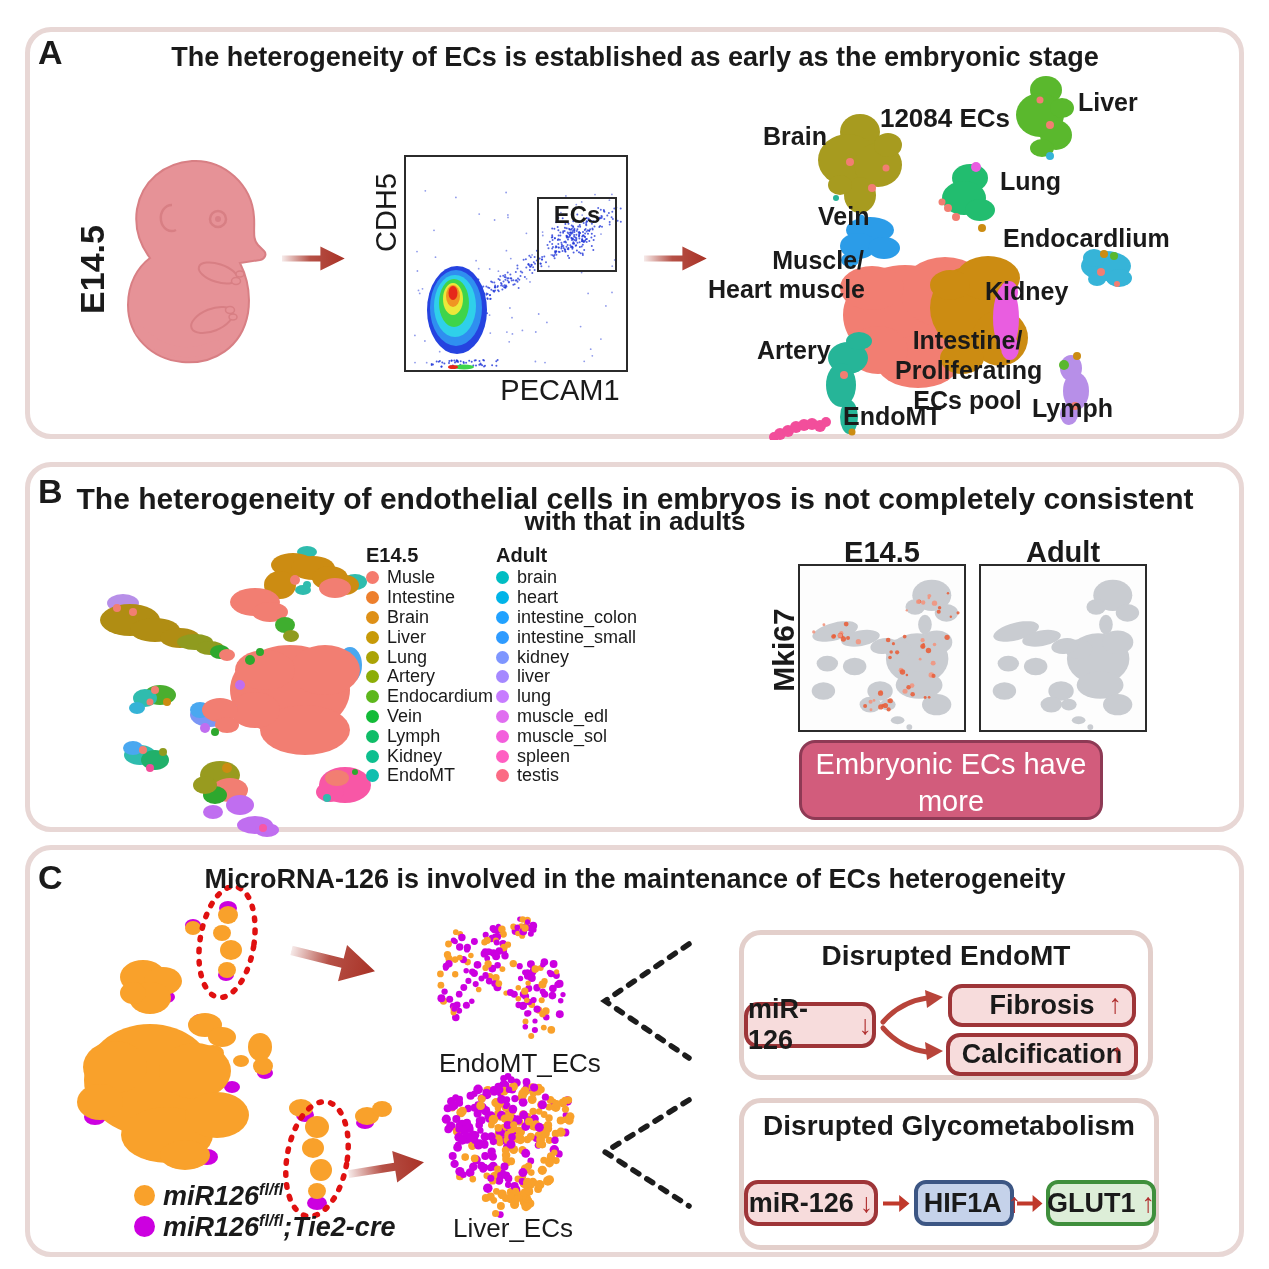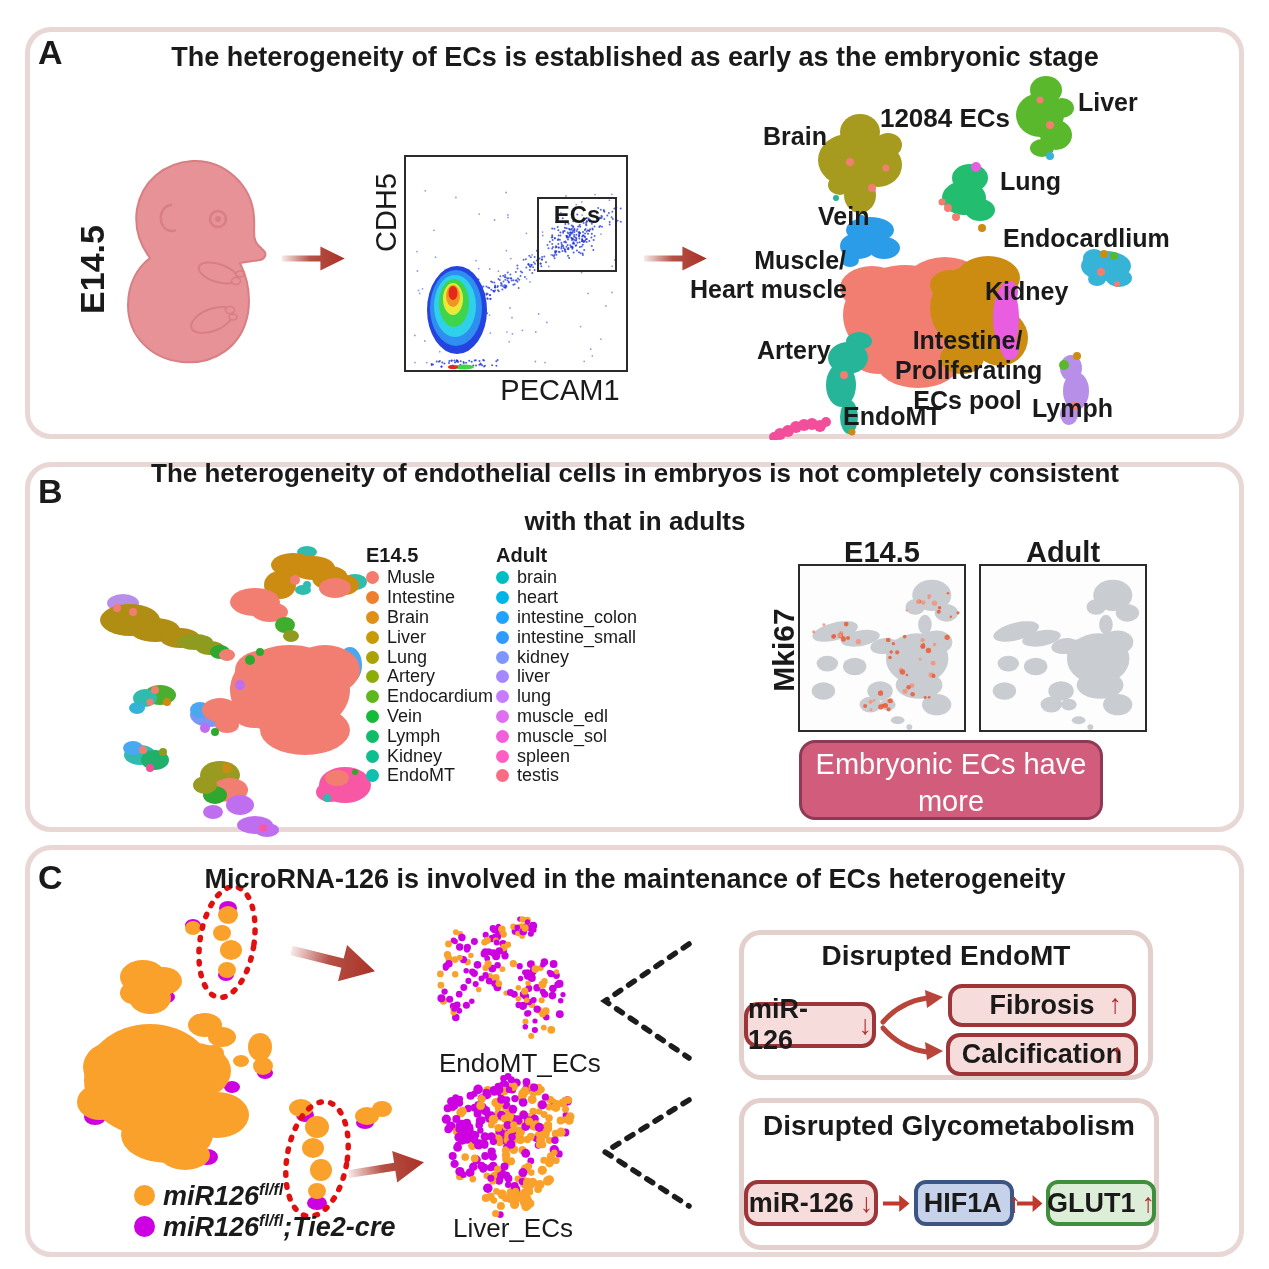--- a/index.html
+++ b/index.html
@@ -1116,36 +1116,36 @@
         <circle cx="106" cy="352" r="5"></circle>
     </g>
   </svg>
 
   <div class="clab" style="left:763px;top:122px;">Brain</div>
   <div class="clab" style="left:875px;top:103px;width:140px;text-align:center;font-size:26px;">12084 ECs</div>
   <div class="clab" style="left:1078px;top:88px;">Liver</div>
   <div class="clab" style="left:1000px;top:167px;">Lung</div>
   <div class="clab" style="left:818px;top:202px;">Vein</div>
   <div class="clab" style="left:1003px;top:224px;">Endocardlium</div>
-  <div class="clab" style="left:690px;top:246px;width:156px;text-align:right;line-height:29px;">
+  <div class="clab" style="left:708px;top:246px;width:156px;text-align:right;line-height:29px;">
     <div>Muscle/</div>
     <div>Heart muscle</div>
   </div>
   <div class="clab" style="left:985px;top:277px;">Kidney</div>
   <div class="clab" style="left:757px;top:336px;">Artery</div>
   <div class="clab" style="left:895px;top:325px;width:145px;text-align:center;line-height:30px;">
     <div>Intestine/</div>
     <div>Proliferating</div>
     <div>ECs pool</div>
   </div>
   <div class="clab" style="left:1032px;top:394px;">Lymph</div>
   <div class="clab" style="left:843px;top:402px;">EndoMT</div>
 
   <div class="panel-label" style="left:38px;top:472px;">B</div>
-  <div class="ptitle" style="left:70px;top:458px;width:1130px;font-size:26px;">The heterogeneity of endothelial cells in embryos is not completely consistent</div>
+  <div class="ptitle" style="left:70px;top:482px;width:1130px;font-size:30px;">The heterogeneity of endothelial cells in embryos is not completely consistent</div>
   <div class="ptitle" style="left:70px;top:506px;width:1130px;font-size:26px;">with that in adults</div>
 
   <svg class="abs z2" style="left:55px;top:540px;" width="322" height="300" viewBox="0 0 322 300">
     <g>
       <ellipse cx="252" cy="12" rx="10" ry="6" fill="#2fbcae"></ellipse>
         <ellipse cx="300" cy="42" rx="12" ry="8" fill="#2fbcae"></ellipse>
       <ellipse cx="248" cy="50" rx="8" ry="5" fill="#2fbcae"></ellipse>
       <ellipse cx="238" cy="25" rx="22" ry="12" fill="#cc8c12"></ellipse>
         <ellipse cx="258" cy="28" rx="22" ry="12" fill="#cc8c12"></ellipse>
       <ellipse cx="275" cy="38" rx="18" ry="12" fill="#cc8c12"></ellipse>

